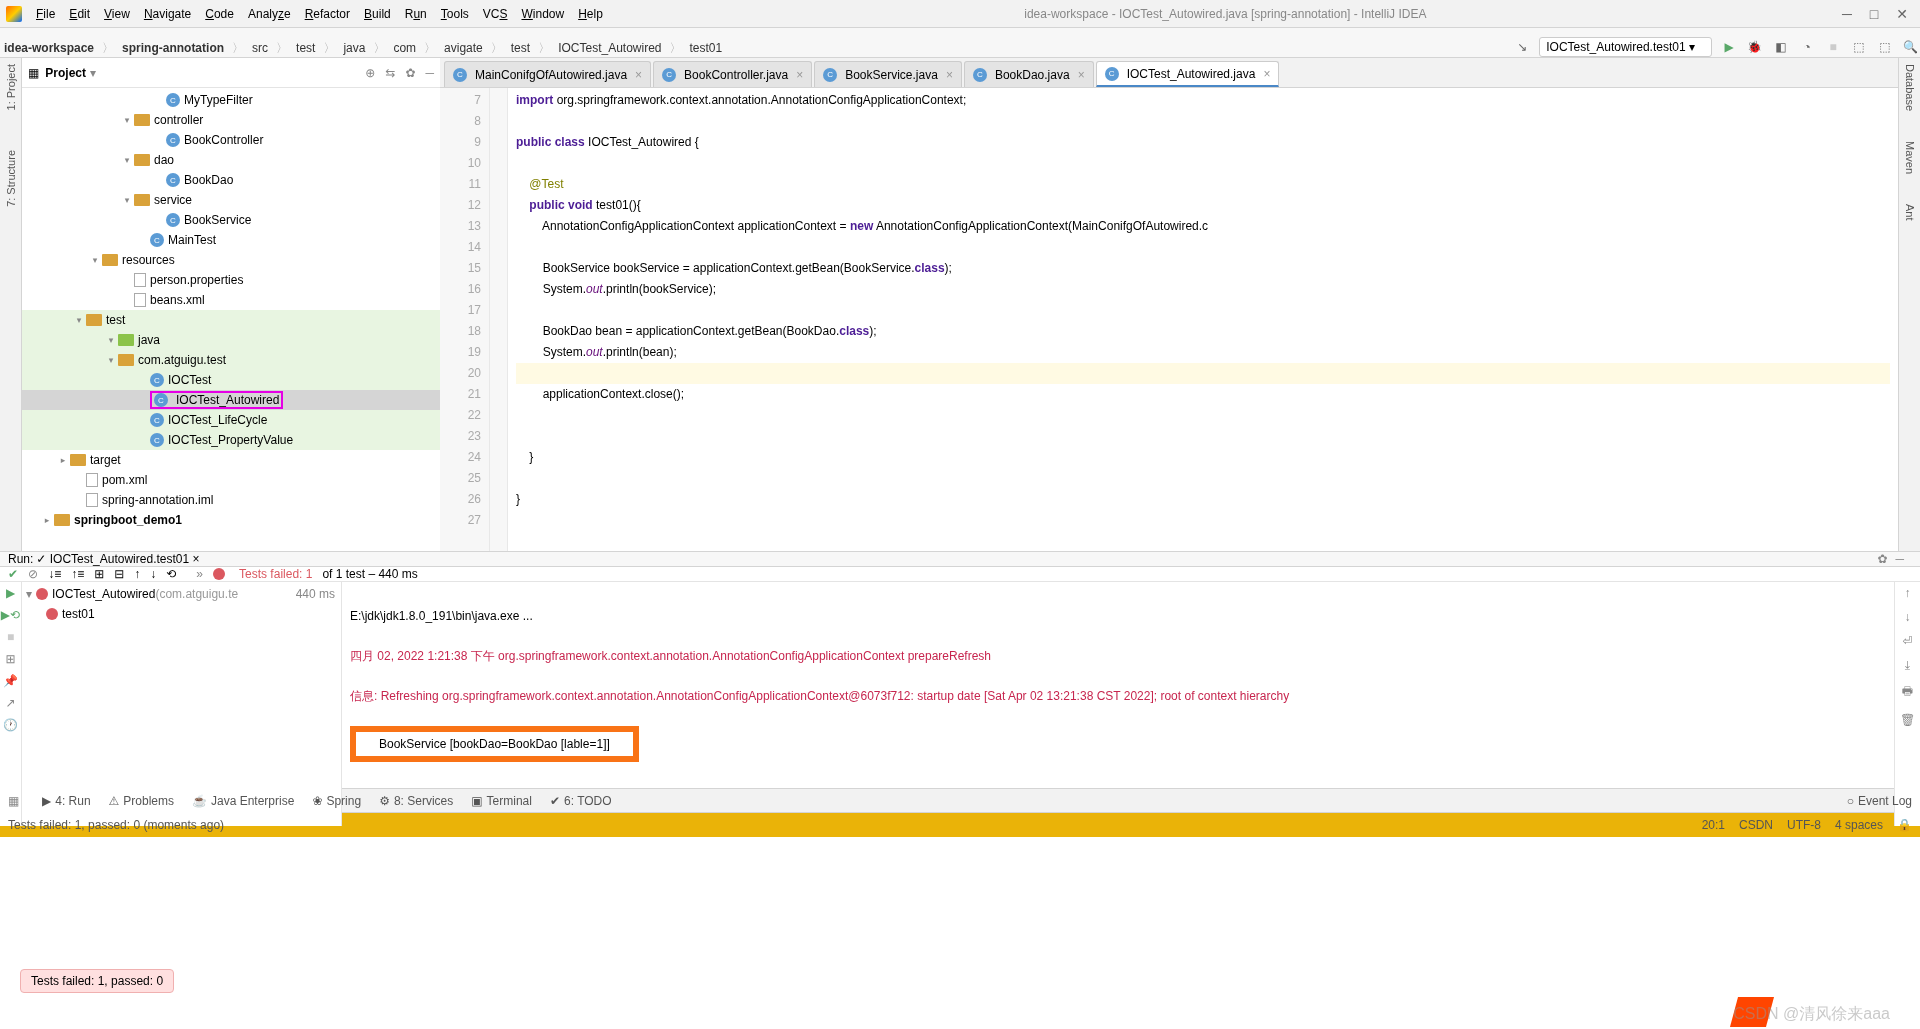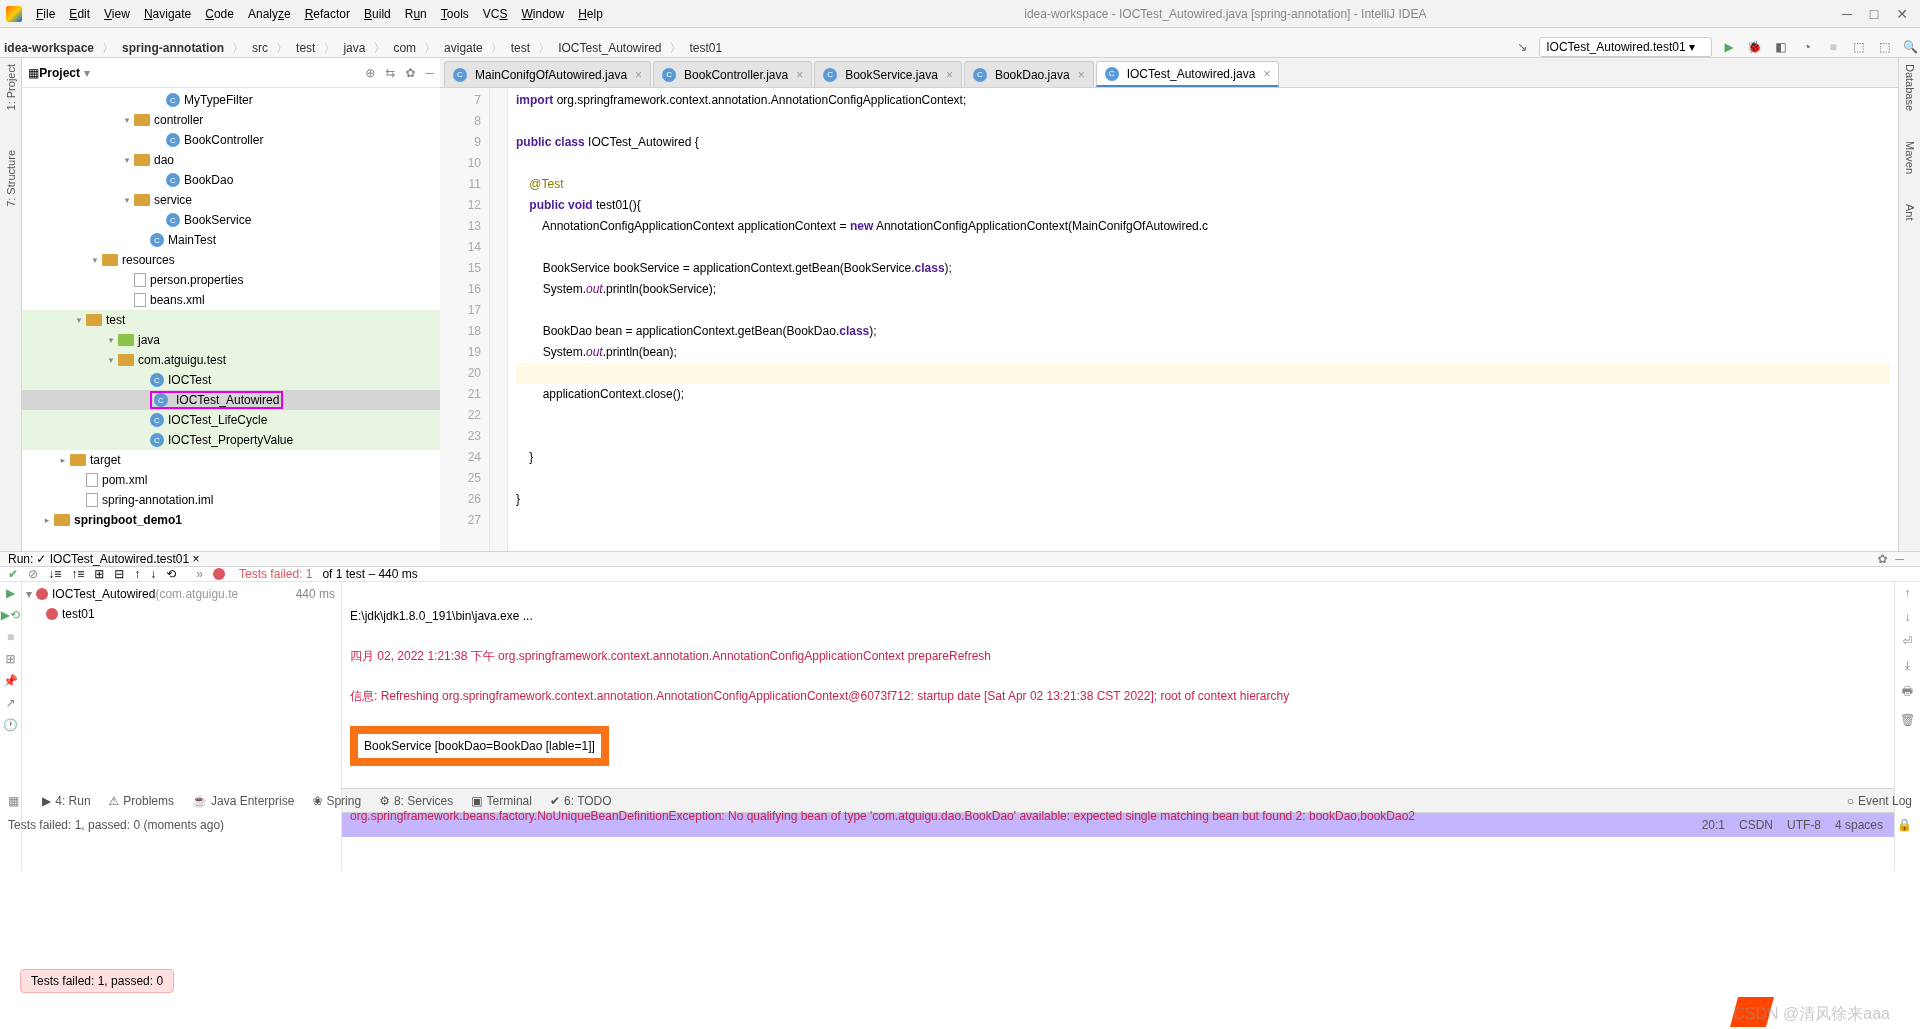--- a/index.html
+++ b/index.html
@@ -19,21 +19,21 @@
 .bold{font-weight:bold}
 .nav-right{margin-left:auto;display:flex;align-items:center;gap:8px}
 .run-select{border:1px solid #ccc;background:#fff;padding:2px 16px 2px 6px;border-radius:3px}
 .icon-btn{width:18px;height:18px;display:flex;align-items:center;justify-content:center;color:#666}
 .green{color:#59a869}
 .content{display:flex;height:494px;border-bottom:1px solid #d4d4d4}
 .left-rail{width:22px;background:#f2f2f2;border-right:1px solid #d4d4d4;display:flex;flex-direction:column;align-items:center;padding-top:6px;gap:40px}
 .left-rail span{writing-mode:vertical-rl;transform:rotate(180deg);font-size:11px;color:#555;cursor:pointer}
 .proj-pane{width:418px;background:#fff;display:flex;flex-direction:column}
 .proj-head{height:30px;display:flex;align-items:center;padding:0 6px;border-bottom:1px solid #e4e4e4}
-.proj-head .title{font-weight:bold;margin-left:0}
+.proj-head .title{font-weight:bold;margin-left:6px}
 .proj-head .spacer{flex:1}
 .proj-head .ic{margin-left:10px;color:#888}
 .tree{flex:1;overflow:auto;padding-top:2px;font-size:12px}
 .tree-row{height:20px;display:flex;align-items:center;padding-left:0;white-space:nowrap;cursor:pointer}
 .tree-row.sel{background:#d5d5d5}
 .tree-row.green-bg{background:#e8f5e1}
 .indent{display:inline-block}
 .arrow{width:14px;text-align:center;color:#888;font-size:9px}
 .folder-ic{width:16px;height:12px;background:#d9a23a;border-radius:1px;margin-right:4px;display:inline-block}
 .folder-ic.green{background:#8bc34a}
@@ -60,26 +60,26 @@
 .run-head .ic{margin-left:auto;color:#888;margin-right:8px}
 .run-toolbar{height:28px;display:flex;align-items:center;padding:0 8px;gap:10px;border-bottom:1px solid #e4e4e4;background:#fff}
 .run-body{flex:1;display:flex}
 .test-ctrl{width:22px;background:#fff;border-right:1px solid #e4e4e4;display:flex;flex-direction:column;align-items:center;padding-top:4px;gap:8px}
 .test-tree{width:320px;background:#fff;border-right:1px solid #e4e4e4;font-size:12px;padding-top:2px}
 .test-row{height:20px;display:flex;align-items:center;padding-left:4px}
 .test-row .dur{margin-left:auto;margin-right:6px;color:#888}
 .red-dot{width:12px;height:12px;border-radius:50%;background:#db5860;display:inline-block;margin-right:4px}
 .console{flex:1;font-family:Consolas,monospace;font-size:13px;line-height:20px;padding:4px 8px;overflow:auto;white-space:pre-wrap;position:relative}
 .console .err{color:#c7254e}
-.hl-box2{border:8px solid #f97316;display:inline-block;padding:2px 6px}
+.hl-box2{border:6px solid #f97316;display:inline-block;padding:2px 23px}
 .console-ctrl{width:26px;background:#fff;border-left:1px solid #e4e4e4;display:flex;flex-direction:column;align-items:center;padding-top:4px;gap:10px;color:#888}
 .bottom-tabs{height:24px;display:flex;align-items:center;background:#f2f2f2;border-bottom:1px solid #d4d4d4;padding:0 8px;gap:18px;font-size:11px}
 .bottom-tabs .t{display:flex;align-items:center;gap:4px;color:#555;cursor:pointer}
 .bottom-tabs .spacer{flex:1}
-.status-bar{height:24px;display:flex;align-items:center;background:#c4b5fd;padding:0 8px;font-size:11px;color:#555}
+.status-bar{height:24px;display:flex;align-items:center;background:#eab308;padding:0 8px;font-size:11px;color:#555}
 .status-bar .spacer{flex:1}
 .status-bar .seg{margin-left:14px}
 .fail-badge{position:absolute;left:20px;bottom:36px;background:#ffe0e0;border:1px solid #f0b0b0;border-radius:4px;padding:4px 10px;font-size:12px;z-index:10}
 .watermark{position:absolute;right:30px;bottom:4px;color:rgba(150,150,150,.5);font-size:16px;z-index:20}
 .orange-logo{position:absolute;right:150px;bottom:2px;width:36px;height:30px;background:#ff4500;transform:skewX(-15deg);z-index:20}
 .red-txt{color:#db5860}
 .green-check{color:#59a869}
 </style>
 </head>
 <body>
@@ -383,21 +383,20 @@
           <span class="red-dot"></span>
           <span>test01</span>
         </div>
       </div>
     <div class="console">
 <div>E:\jdk\jdk1.8.0_191\bin\java.exe ...</div>
 <div class="err">四月 02, 2022 1:21:38 下午 org.springframework.context.annotation.AnnotationConfigApplicationContext prepareRefresh</div>
 <div class="err">信息: Refreshing org.springframework.context.annotation.AnnotationConfigApplicationContext@6073f712: startup date [Sat Apr 02 13:21:38 CST 2022]; root of context hierarchy</div>
 <div class="hl-box2"><span>BookService [bookDao=BookDao [lable=1]]</span></div>
 <div style="height:20px"></div>
-<div class="err">org.springframework.beans.factory.NoUniqueBeanDefinitionException: No qualifying bean of type 'com.atguigu.dao.BookDao' available: expected single matching bean but found 2: bookDao,bookDao2</div>
     </div>
     <div class="console-ctrl">
       <span>↑</span>
       <span>↓</span>
       <span>⏎</span>
       <span>⤓</span>
       <span>🖶</span>
       <span>🗑</span>
     </div>
   </div>

